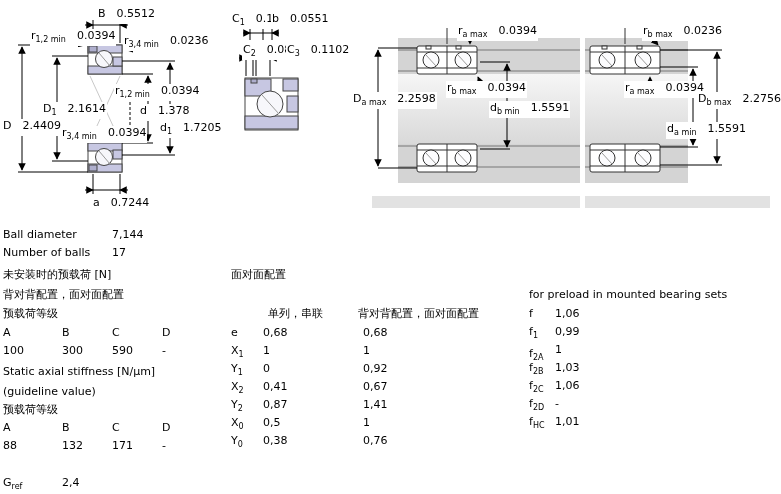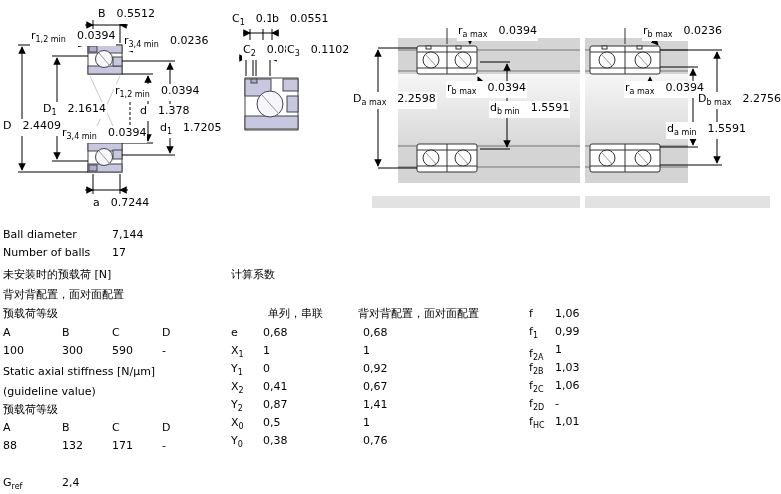--- a/index.html
+++ b/index.html
@@ -313,21 +313,21 @@
   <span class="abs" style="left:112px;top:421px">C</span>
   <span class="abs" style="left:162px;top:421px">D</span>
   <span class="abs" style="left:3px;top:439px">88</span>
   <span class="abs" style="left:62px;top:439px">132</span>
   <span class="abs" style="left:112px;top:439px">171</span>
   <span class="abs" style="left:162px;top:439px">-</span>
 
   <span class="abs" style="left:3px;top:476px"><span>G</span><sub>ref</sub></span>
   <span class="abs" style="left:62px;top:476px">2,4</span>
 
-  <span class="abs b" style="left:231px;top:268px">计算系数</span>
+  <span class="abs b" style="left:231px;top:268px">面对面配置</span>
   <span class="abs" style="left:268px;top:307px">单列，串联</span>
   <span class="abs" style="left:358px;top:307px">背对背配置，面对面配置</span>
 
   <span class="abs" style="left:231px;top:326px"><span>e</span><sub></sub></span>
   <span class="abs" style="left:263px;top:326px">0,68</span>
   <span class="abs" style="left:363px;top:326px">0,68</span>
   <span class="abs" style="left:231px;top:344px"><span>X</span><sub>1</sub></span>
   <span class="abs" style="left:263px;top:344px">1</span>
   <span class="abs" style="left:363px;top:344px">1</span>
   <span class="abs" style="left:231px;top:362px"><span>Y</span><sub>1</sub></span>
@@ -339,20 +339,21 @@
   <span class="abs" style="left:231px;top:398px"><span>Y</span><sub>2</sub></span>
   <span class="abs" style="left:263px;top:398px">0,87</span>
   <span class="abs" style="left:363px;top:398px">1,41</span>
   <span class="abs" style="left:231px;top:416px"><span>X</span><sub>0</sub></span>
   <span class="abs" style="left:263px;top:416px">0,5</span>
   <span class="abs" style="left:363px;top:416px">1</span>
   <span class="abs" style="left:231px;top:434px"><span>Y</span><sub>0</sub></span>
   <span class="abs" style="left:263px;top:434px">0,38</span>
   <span class="abs" style="left:363px;top:434px">0,76</span>
 
+  <span class="abs b" style="left:529px;top:288px">for preload in mounted bearing sets</span>
 
   <span class="abs" style="left:529px;top:307px"><span>f</span><sub></sub></span>
   <span class="abs" style="left:555px;top:307px">1,06</span>
   <span class="abs" style="left:529px;top:325px"><span>f</span><sub>1</sub></span>
   <span class="abs" style="left:555px;top:325px">0,99</span>
   <span class="abs" style="left:529px;top:347px"><span>f</span><sub>2A</sub></span>
   <span class="abs" style="left:555px;top:343px">1</span>
   <span class="abs" style="left:529px;top:361px"><span>f</span><sub>2B</sub></span>
   <span class="abs" style="left:555px;top:361px">1,03</span>
   <span class="abs" style="left:529px;top:379px"><span>f</span><sub>2C</sub></span>

